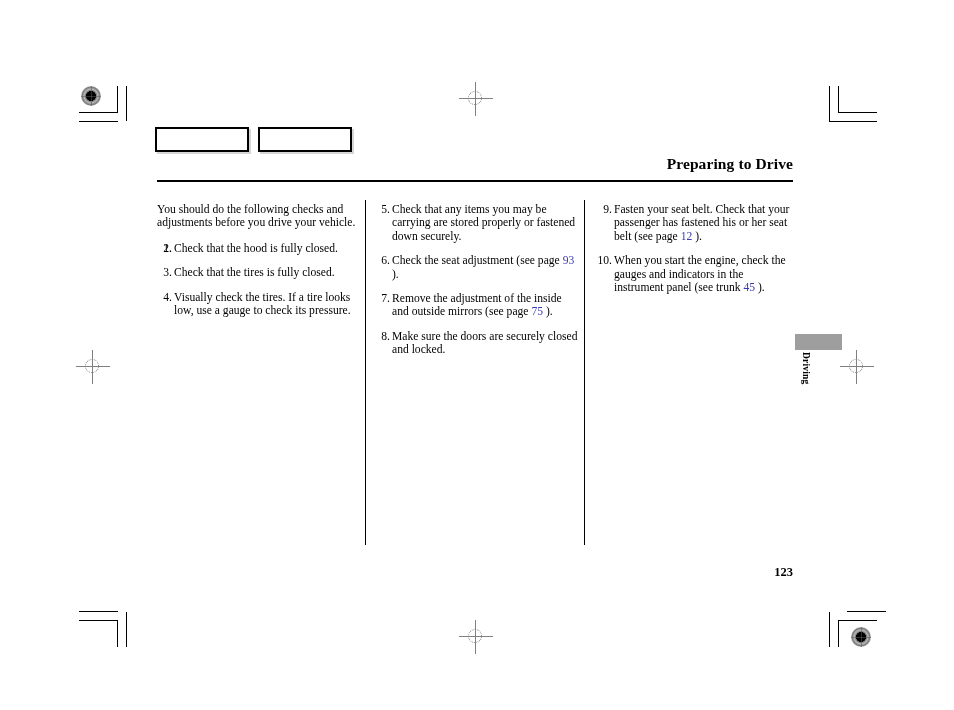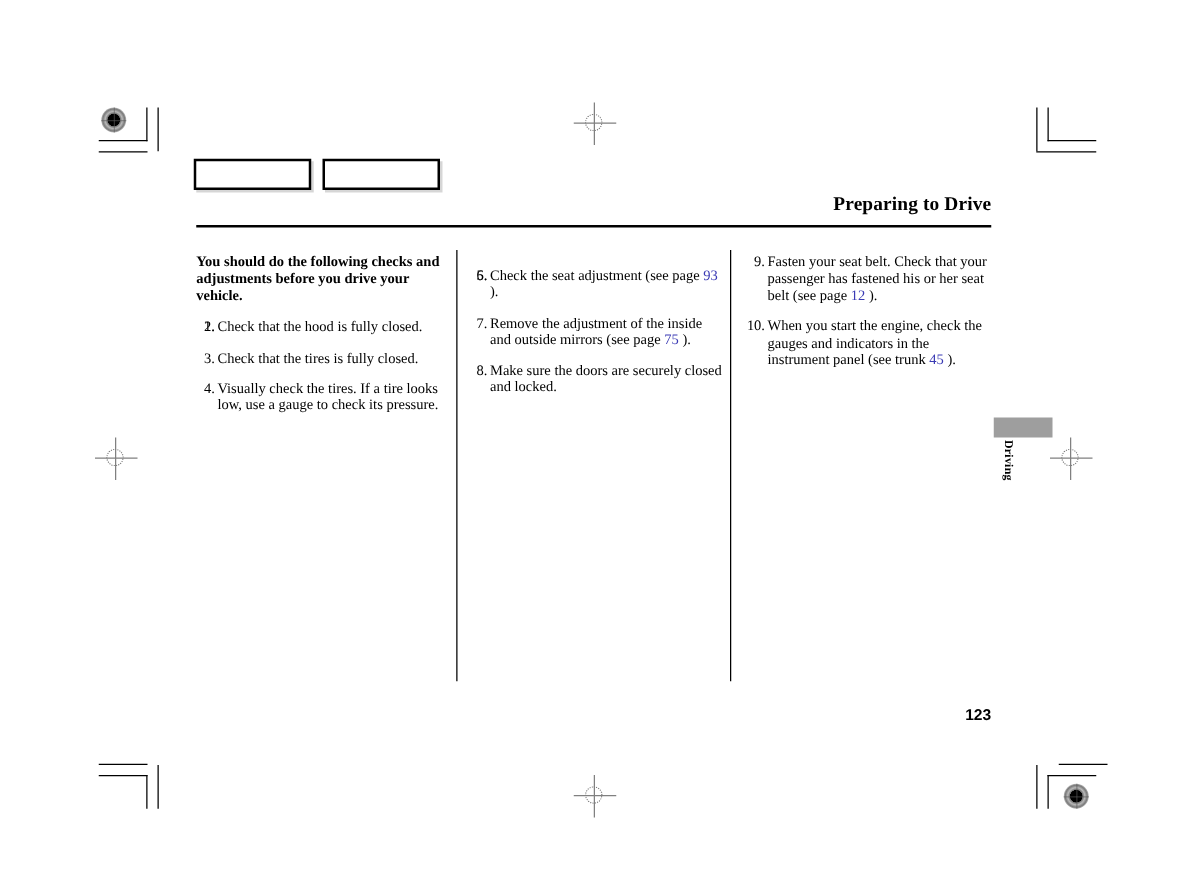--- a/index.html
+++ b/index.html
@@ -113,21 +113,20 @@
     top: 200px;
     width: 1px;
     height: 345px;
     background: #000000;
   }
   #divider-1 { left: 365px; }
   #divider-2 { left: 584px; }
 
   .intro-para {
     margin: 0 0 12px 0;
-    font-weight: bold;
   }
 
   ol.steps {
     list-style: none;
     margin: 0;
     padding: 0;
   }
   ol.steps li {
     position: relative;
     padding-left: 17px;
@@ -168,21 +167,21 @@
     text-orientation: mixed;
     letter-spacing: 0.2px;
     white-space: nowrap;
   }
 
   
   #page-number {
     position: absolute;
     right: 161px;
     top: 565px;
-    font-family: Liberation Sans, sans-serif;
+    font-family: Liberation Serif, serif;
     font-weight: bold;
     font-size: 12.5px;
   }
 </style>
 </head>
 <body>
 
 <div id="page">
 
   <div class="crop h" style="left:79px;  top:121px; width:39px;"></div>
@@ -255,20 +254,21 @@
         <span class="num">4.</span>
         <span>Visually check the tires. If a tire looks low, use a gauge to check its pressure.</span>
       </li>
     </ol>
   </div>
 
   <div class="col" id="col-2">
     <ol class="steps">
       <li>
         <span class="num">5.</span>
+        <span>Check that any items you may be carrying are stored properly or fastened down securely.</span>
       </li>
       <li>
         <span class="num">6.</span>
         <span>Check the seat adjustment (see page</span>
         <span class="pgref">93</span>
         <span>).</span>
       </li>
       <li>
         <span class="num">7.</span>
         <span>Remove the adjustment of the inside and outside mirrors (see page</span>

